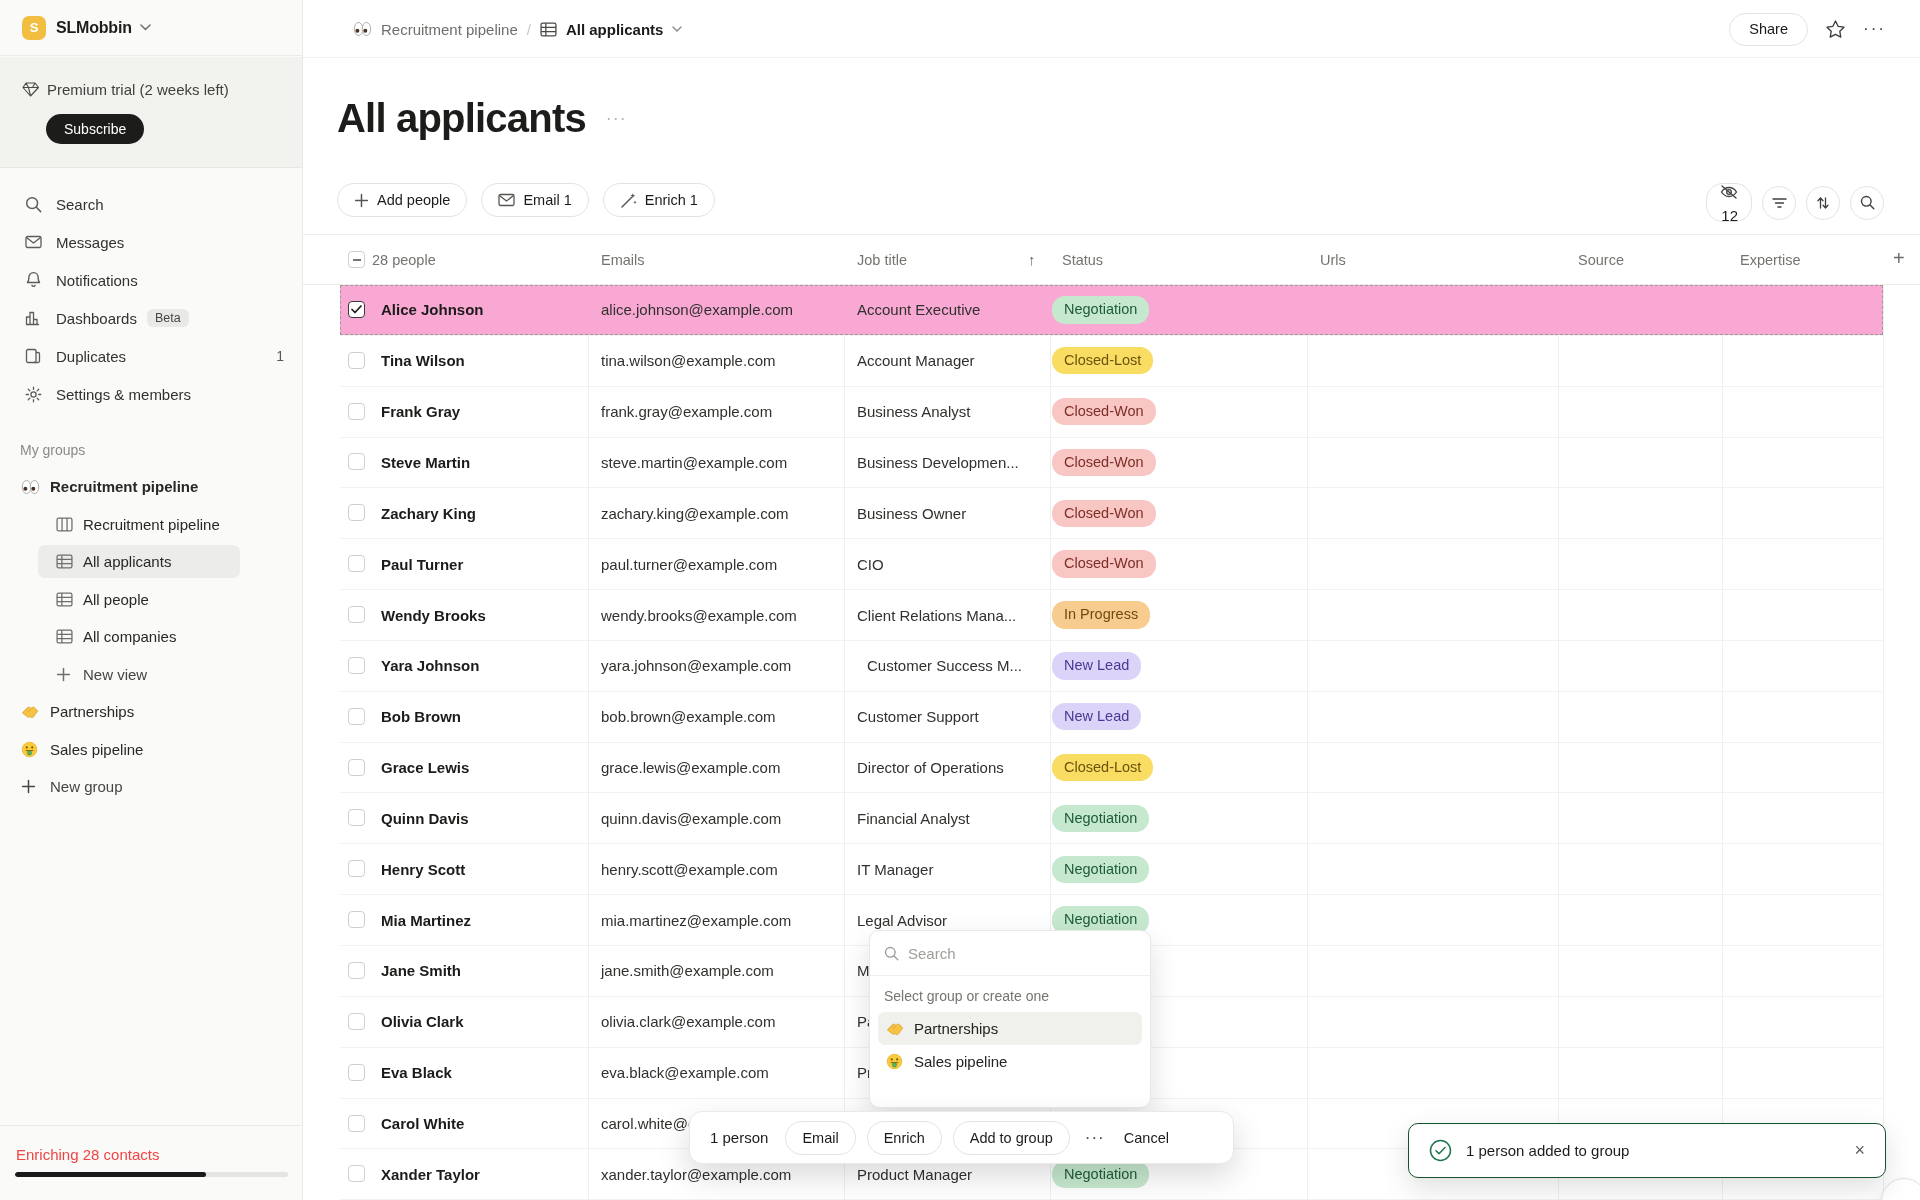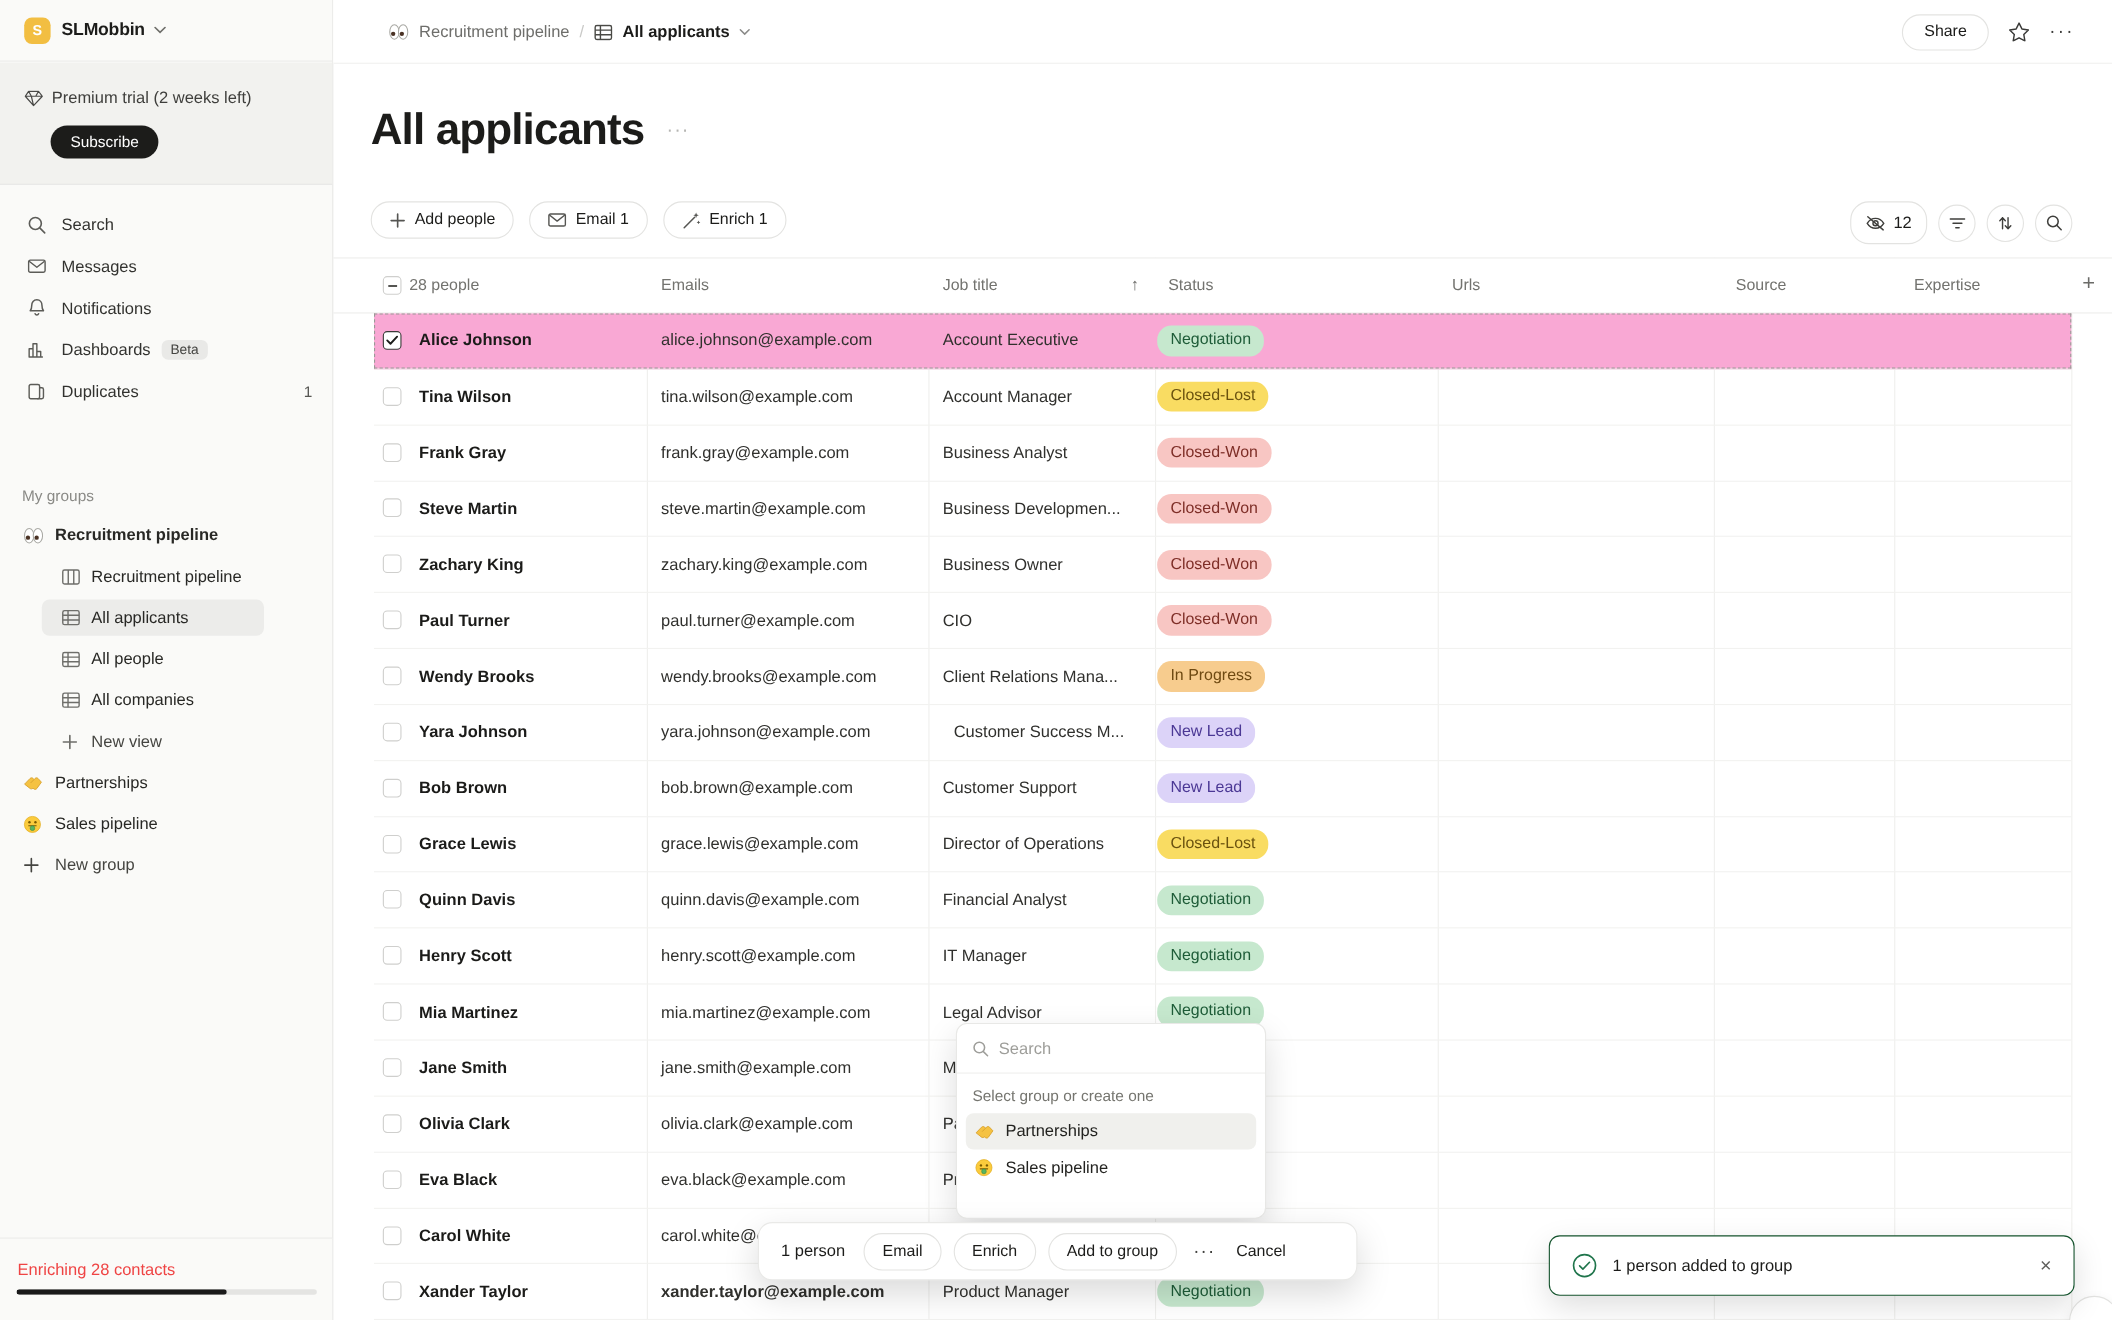--- a/index.html
+++ b/index.html
@@ -48,21 +48,21 @@
   .tb-icon { color:#3a3a38; display:flex; cursor:pointer; }
 
   
   .page-title-row { position:absolute; left:337px; top:96px; display:flex; align-items:center; gap:20px; }
   .page-title { font-size:40px; font-weight:600; letter-spacing:-0.8px; color:#1c1c1a; }
   .title-dots { color:#B5B5B2; font-size:18px; letter-spacing:1px; }
   .actions-row { position:absolute; left:337px; top:183px; display:flex; gap:14px; }
   .pill-btn { height:34px; padding:0 16px; display:flex; align-items:center; gap:8px; background:#fff; border:1px solid #E3E3E1; border-radius:17px; font-size:14.5px; font-family:inherit; color:#1c1c1a; }
   .pill-btn .icon { color:#55555२; color:#555552; display:flex; }
   .view-tools { position:absolute; right:36px; top:183px; display:flex; gap:10px; align-items:center; }
-  .tool-pill { height:39px; padding:0 13px; display:flex; align-items:center; gap:7px; border:1px solid #E3E3E1; border-radius:17px; background:#fff; font-size:15px; color:#1c1c1a; }
+  .tool-pill { height:39px; padding:0 13px; display:flex; align-items:flex-end; gap:7px; border:1px solid #E3E3E1; border-radius:17px; background:#fff; font-size:15px; color:#1c1c1a;flex-direction:column; }
   .tool-circle { width:34px; height:34px; border:1px solid #E3E3E1; border-radius:50%; background:#fff; display:flex; align-items:center; justify-content:center; color:#3f3f3c; }
 
   
   .grid-vline { position:absolute; top:234px; bottom:0; width:1px; background:#EFEFED; }
   .thead { position:absolute; left:303px; top:234px; width:1617px; height:51px; border-top:1px solid #EDEDEB; border-bottom:1px solid #EDEDEB; background:#fff; }
   .th { position:absolute; top:0; height:100%; display:flex; align-items:center; font-size:14.5px; color:#73736F; }
   .checkbox { width:17px; height:17px; border:1px solid #CFCFCD; border-radius:4px; background:#fff; display:flex; align-items:center; justify-content:center; color:#55555२; color:#555552; }
   .rows { position:absolute; left:0; top:285px; width:1920px; }
   .row { position:absolute; left:340px; width:1543px; border-bottom:1px solid #F2F2F0; }
   .row.selected { background:#f9a8d4; }
@@ -294,21 +294,21 @@
       </div>
       <div class="row" style="top: 813.6px; height: 50.85px;">
         <span class="checkbox"></span>
         <div class="cell name" style="left: 41px;">Carol White</div>
         <div class="cell" style="left: 261px;">carol.white@example.com</div>
         <div class="cell" style="left: 517px;"></div>
       </div>
       <div class="row" style="top: 864.45px; height: 50.85px;">
         <span class="checkbox"></span>
         <div class="cell name" style="left: 41px;">Xander Taylor</div>
-        <div class="cell" style="left: 261px; font-weight: bold;">xander.taylor@example.com</div>
+        <div class="cell" style="left: 261px;">xander.taylor@example.com</div>
         <div class="cell" style="left: 517px;">Product Manager</div>
         <div class="cell" style="left: 712px;">
           <span class="badge" style="background: rgb(198, 232, 206); color: rgb(30, 92, 56);">Negotiation</span>
         </div>
       </div>
     </div>
 
   <div class="sidebar">
     <div class="ws-header">
       <span class="ws-logo">S</span>
@@ -369,20 +369,29 @@
         </div>
         <div class="nav-item">
           <span class="icon">
             <svg width="16" height="16" viewBox="0 0 16 16">
               <rect x="1.5" y="1.5" width="9.5" height="13" rx="1.5" fill="none" stroke="currentColor" stroke-width="1.3"></rect>
               <path d="M11 4.5h2a1.5 1.5 0 011.5 1.5v7A1.5 1.5 0 0113 14.5h-4" fill="none" stroke="currentColor" stroke-width="1.3"></path>
             </svg>
           </span>
           <span>Duplicates</span>
           <span class="nav-count">1</span>
+        </div>
+        <div class="nav-item">
+          <span class="icon">
+            <svg width="17" height="17" viewBox="0 0 17 17">
+              <circle cx="8.5" cy="8.5" r="2.6" fill="none" stroke="currentColor" stroke-width="1.3"></circle>
+              <path d="M8.5 1.2v2.2M8.5 13.6v2.2M1.2 8.5h2.2M13.6 8.5h2.2M3.3 3.3l1.6 1.6M12.1 12.1l1.6 1.6M13.7 3.3l-1.6 1.6M4.9 12.1l-1.6 1.6" stroke="currentColor" stroke-width="1.3" stroke-linecap="round"></path>
+            </svg>
+          </span>
+          <span>Settings &amp; members</span>
         </div>
       </div>
     <div class="groups-label">My groups</div>
     <div class="groups" id="side-groups">
         <div class="grp-item bold">
           <span class="icon">
             <svg width="19" height="16" viewBox="0 0 20 17">
               <ellipse cx="5.8" cy="8.5" rx="4.5" ry="7" fill="#fff" stroke="#A9A9A4" stroke-width="1"></ellipse>
               <ellipse cx="14.2" cy="8.5" rx="4.5" ry="7" fill="#fff" stroke="#A9A9A4" stroke-width="1"></ellipse>
               <circle cx="4.6" cy="10.4" r="2.1" fill="#4A3224"></circle>

